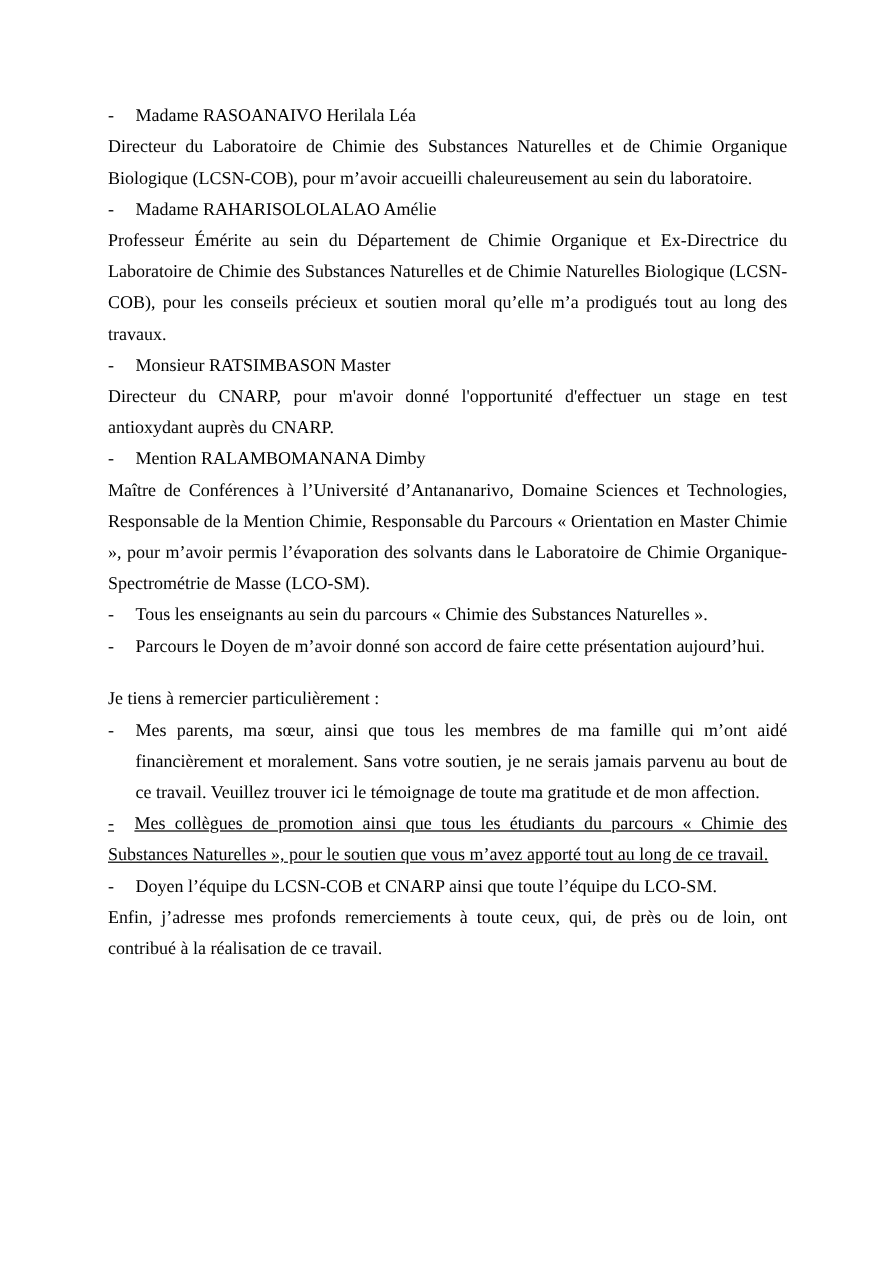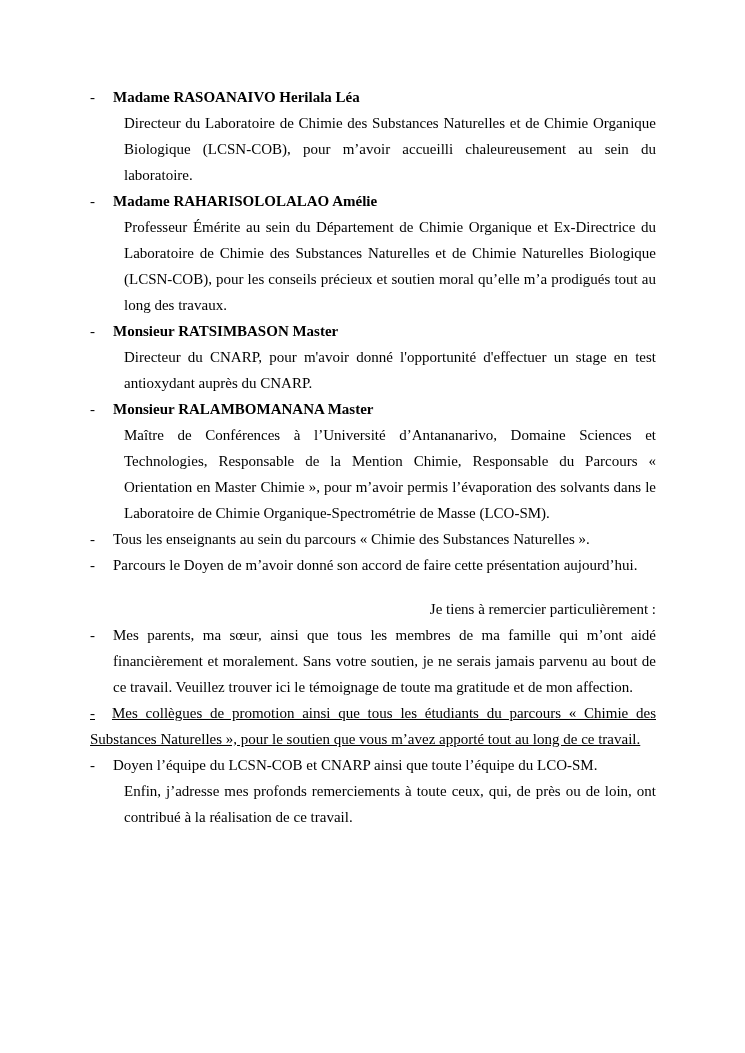--- a/index.html
+++ b/index.html
@@ -21,62 +21,61 @@
     overflow: hidden;
   }
   .doc-body {
     width: 566px;
   }
   .block {
     margin: 0;
   }
   .para {
     text-align: justify;
-    margin-left: 34px;
   }
   .para.noj {
-    text-align: right;
+    text-align: left;
   }
   .bullet {
     position: relative;
     padding-left: 23px;
     text-align: justify;
   }
   .bullet .dash {
     position: absolute;
     left: 0;
     top: 0;
   }
   .bullet.flush {
     padding-left: 0;
     text-decoration: underline;
   }
   .bullet.flush .dash {
     position: static;
     margin-right: 17px;
   }
   .bullet.bold .btext {
-    font-weight: 700;
+    font-weight: 400;
   }
   .spacer {
     height: 18px;
   }
 </style>
 </head>
 <body>
 
 <div class="page">
   <div class="doc-body">
       <div class="block bullet bold"><span class="dash">-</span><span class="btext">Madame RASOANAIVO Herilala Léa</span></div>
       <div class="block para">Directeur du Laboratoire de Chimie des Substances Naturelles et de Chimie Organique Biologique (LCSN-COB), pour m’avoir accueilli chaleureusement au sein du laboratoire.</div>
       <div class="block bullet bold"><span class="dash">-</span><span class="btext">Madame RAHARISOLOLALAO Amélie</span></div>
       <div class="block para">Professeur Émérite au sein du Département de Chimie Organique et Ex-Directrice du Laboratoire de Chimie des Substances Naturelles et de Chimie Naturelles Biologique (LCSN-COB), pour les conseils précieux et soutien moral qu’elle m’a prodigués tout au long des travaux.</div>
       <div class="block bullet bold"><span class="dash">-</span><span class="btext">Monsieur RATSIMBASON Master</span></div>
       <div class="block para">Directeur du CNARP, pour m'avoir donné l'opportunité d'effectuer un stage en test antioxydant auprès du CNARP.</div>
-      <div class="block bullet bold"><span class="dash">-</span><span class="btext">Monsieur RALAMBOMANANA Master</span></div>
+      <div class="block bullet bold"><span class="dash">-</span><span class="btext">Mention RALAMBOMANANA Dimby</span></div>
       <div class="block para">Maître de Conférences à l’Université d’Antananarivo, Domaine Sciences et Technologies, Responsable de la Mention Chimie, Responsable du Parcours « Orientation en Master Chimie », pour m’avoir permis l’évaporation des solvants dans le Laboratoire de Chimie Organique-Spectrométrie de Masse (LCO-SM).</div>
       <div class="block bullet plain"><span class="dash">-</span><span class="btext">Tous les enseignants au sein du parcours « Chimie des Substances Naturelles ».</span></div>
       <div class="block bullet plain"><span class="dash">-</span><span class="btext">Parcours le Doyen de m’avoir donné son accord de faire cette présentation aujourd’hui.</span></div>
       <div class="spacer"></div>
       <div class="block para noj">Je tiens à remercier particulièrement :</div>
       <div class="block bullet hang"><span class="dash">-</span><span class="btext">Mes parents, ma sœur, ainsi que tous les membres de ma famille qui m’ont aidé financièrement et moralement. Sans votre soutien, je ne serais jamais parvenu au bout de ce travail. Veuillez trouver ici le témoignage de toute ma gratitude et de mon affection.</span></div>
       <div class="block bullet flush"><span class="dash">-</span><span class="btext">Mes collègues de promotion ainsi que tous les étudiants du parcours « Chimie des Substances Naturelles », pour le soutien que vous m’avez apporté tout au long de ce travail.</span></div>
       <div class="block bullet plain"><span class="dash">-</span><span class="btext">Doyen l’équipe du LCSN-COB et CNARP ainsi que toute l’équipe du LCO-SM.</span></div>
       <div class="block para">Enfin, j’adresse mes profonds remerciements à toute ceux, qui, de près ou de loin, ont contribué à la réalisation de ce travail.</div>
     </div>

